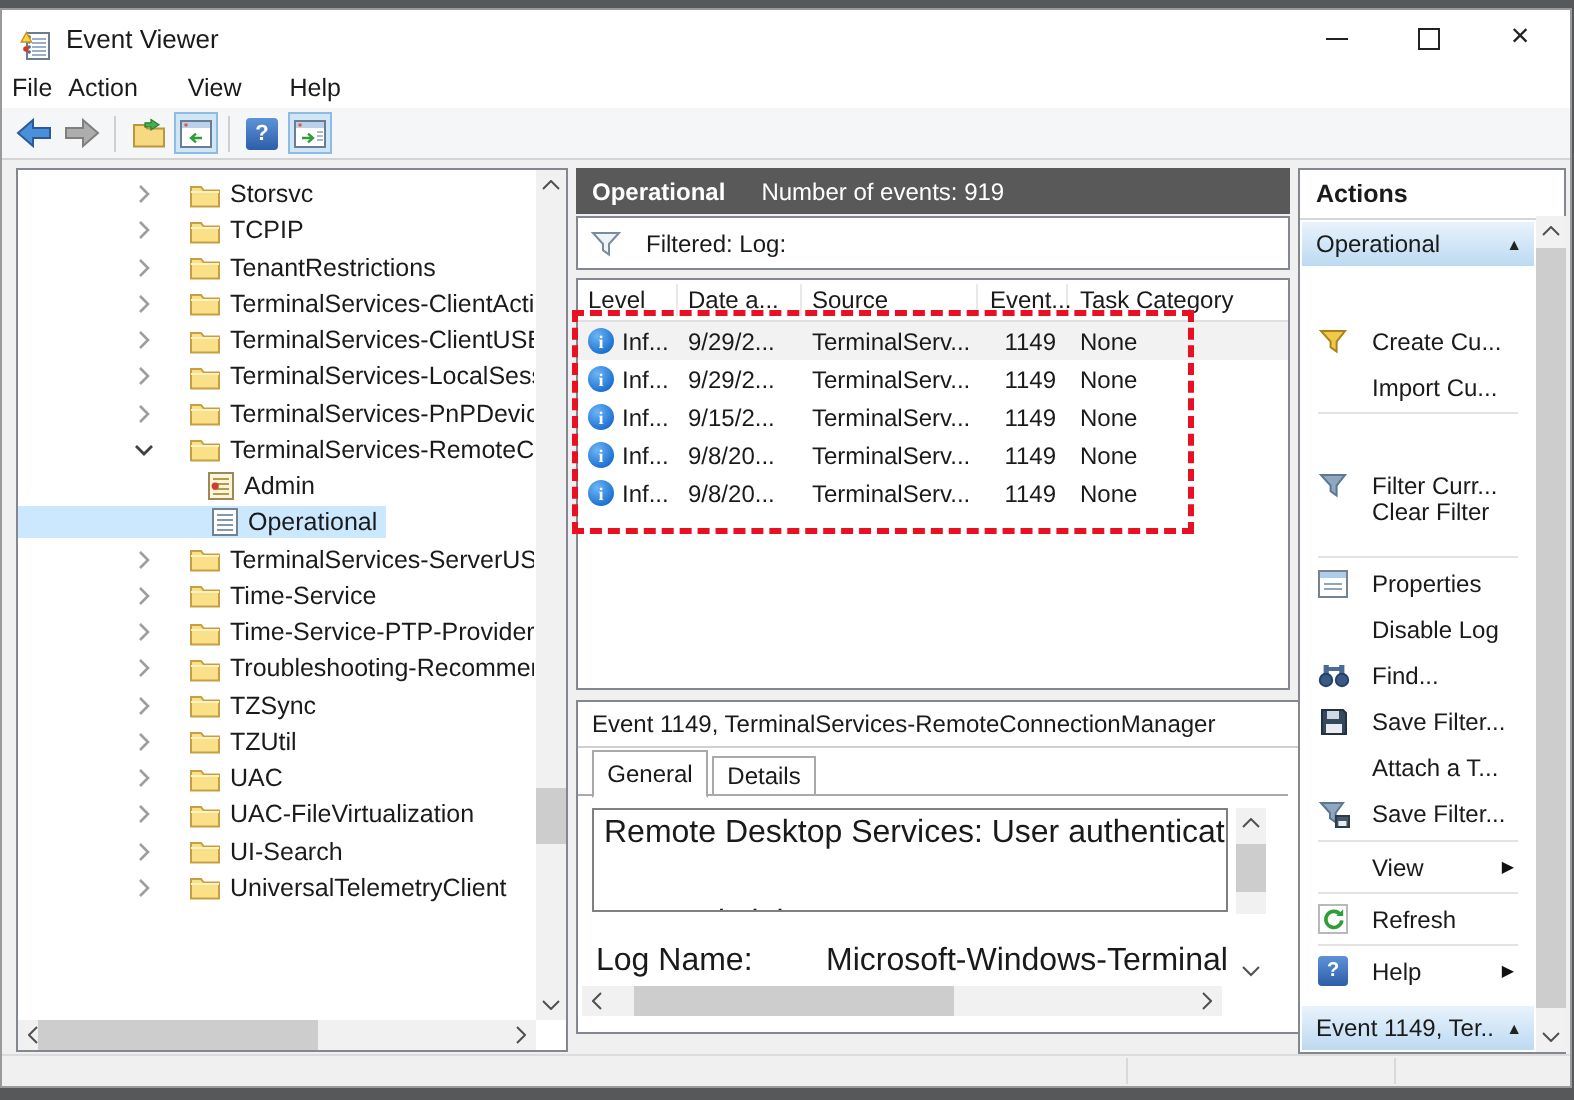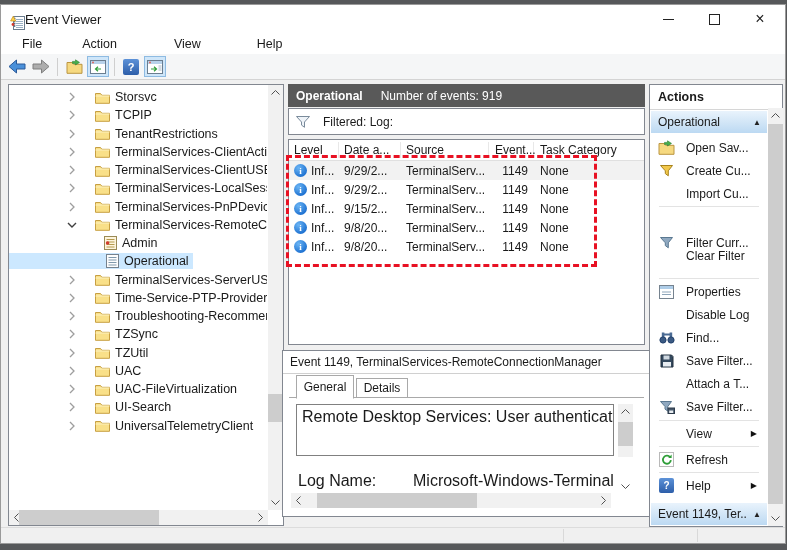--- a/index.html
+++ b/index.html
@@ -12,21 +12,21 @@
   
   .win{left:0;top:4px;width:786px;height:540px;background:#fff;border:1px solid #9a9a9a;box-sizing:border-box}
   .titlebar{left:1px;top:5px;width:784px;height:28px;background:#fff;display:flex;align-items:center}
   .apptitle{font-size:13px;margin-left:8px}
   .wbtn{top:5px;width:46px;height:28px;display:flex;align-items:center;justify-content:center;color:#222}
   .minglyph{width:11px;height:1px;background:#222}
   .maxglyph{width:9px;height:9px;border:1px solid #222}
   .closeglyph{font-size:16px;line-height:16px}
 
   .menubar{left:1px;top:33px;width:784px;height:21px;background:#fff;display:flex;align-items:center;font-size:12.5px}
-  .menuitem{padding:2px 20px}
+  .menuitem{padding:2px 4px}
   .toolbar{left:1px;top:54px;width:784px;height:26px;background:#f5f6f7;border-bottom:1px solid #d4d4d4;box-sizing:border-box;display:flex;align-items:center}
   .tsep{width:1px;height:18px;background:#cfcfcf;margin:0 4px}
   .tbtn{width:24px;height:22px;display:flex;align-items:center;justify-content:center}
   .tglbox{width:22px;height:21px;background:#cfe6f9;border:1px solid #8ebbe2;box-sizing:border-box;display:flex;align-items:center;justify-content:center;margin:0 1px}
   .helpsq{width:16px;height:16px;background:linear-gradient(#5d92d8,#2d5ea9);border-radius:2px;color:#fff;font-size:11px;font-weight:bold;display:flex;align-items:center;justify-content:center}
 
   .contentbg{left:1px;top:80px;width:784px;height:447px;background:#f0f0f0}
 
   
   .panel{background:#fff;border:1px solid #828790;box-sizing:border-box}
@@ -64,21 +64,21 @@
   .c1{width:62px;box-sizing:border-box;padding-left:5px}
   .c2{width:88px;box-sizing:border-box;padding-left:5px}
   .c3{width:45px;box-sizing:border-box;text-align:right;padding-right:6px}
   .c4{flex:1;box-sizing:border-box;padding-left:6px}
   .infoicon{width:13px;height:13px;border-radius:50%;background:radial-gradient(circle at 35% 30%,#6cb6f5,#1b6fd0 75%);color:#fff;
             font-size:9px;font-weight:bold;font-family:"Liberation Serif",serif;display:inline-flex;align-items:center;justify-content:center;margin-right:4px;flex:none}
 
   .redbox{left:286px;top:155px;width:311px;height:112px;border:3px dashed #e81123;box-sizing:border-box;pointer-events:none;z-index:50}
 
   
-  .preview{left:282px;top:350px;width:398px;height:167px;font-size:12px}
+  .preview{left:288px;top:350px;width:398px;height:167px;font-size:12px}
   .pvtitle{display:flex;align-items:center;height:22px;border-bottom:1px solid #d0d0d0}
   .pvtitle span.t{margin-left:7px}
   .pvclose{margin-left:auto;margin-right:8px;font-weight:bold;font-size:14px}
   .tabline{left:289px;top:397px;width:355px;height:1px;background:#a9a9a9;z-index:2}
   .tab{box-sizing:border-box;border:1px solid #a9a9a9;background:#fff;font-size:12px;display:flex;align-items:center;justify-content:center;z-index:3}
   .descbox{left:296px;top:404px;width:318px;height:52px;border:1px solid #808080;box-sizing:border-box;background:#fff;overflow:hidden}
   .descbox .l1{margin:3px 0 0 5px;white-space:nowrap}
   .descbox .l2{margin:27px 0 0 5px;white-space:nowrap}
   .logrow{left:298px;top:472px;width:330px;height:16px;display:flex}
   .logrow .lv{position:absolute;left:115px}
@@ -119,21 +119,21 @@
       <g fill="#5a7186">
           <circle cx="4.6" cy="3.5" r=".9"></circle>
           <circle cx="4.6" cy="6" r=".9"></circle>
           <circle cx="4.6" cy="8.5" r=".9"></circle>
           <circle cx="4.6" cy="11" r=".9"></circle>
         </g>
       <path d="M3.2 1.2 L5.8 6 H0.6 Z" fill="#ffd24a" stroke="#c9931e" stroke-width=".7"></path>
       <circle cx="3" cy="9.5" r="1.4" fill="#d2382b"></circle>
     </svg>
   </span>
-  <span class="apptitle" style="margin-left:24px">Event Viewer</span>
+  <span class="apptitle" style="margin-left:32px">Event Viewer</span>
 </div>
 <div class="abs wbtn" style="left:645px">
     <span class="minglyph"></span>
   </div>
 <div class="abs wbtn" style="left:691px">
     <span class="maxglyph"></span>
   </div>
 <div class="abs wbtn" style="left:737px">
     <span class="closeglyph">×</span>
   </div>
@@ -347,20 +347,34 @@
         <svg width="16" height="16">
           <polyline points="6,4 10,8 6,12" fill="none" stroke="#9e9e9e" stroke-width="1.3"></polyline>
         </svg>
       </span>
     <span class="ticon">
         <svg width="15" height="13">
           <path d="M.5 2.5 h5 l1.4 1.8 h7.6 v8 H.5 z" fill="#f9e089" stroke="#c79f42"></path>
           <path d="M.5 5 h14" stroke="#fdf2c2"></path>
         </svg>
       </span>
+    <span class="tlabel">Time-Service</span>
+  </div>
+  <div class="ti">
+    <span class="tchev">
+        <svg width="16" height="16">
+          <polyline points="6,4 10,8 6,12" fill="none" stroke="#9e9e9e" stroke-width="1.3"></polyline>
+        </svg>
+      </span>
+    <span class="ticon">
+        <svg width="15" height="13">
+          <path d="M.5 2.5 h5 l1.4 1.8 h7.6 v8 H.5 z" fill="#f9e089" stroke="#c79f42"></path>
+          <path d="M.5 5 h14" stroke="#fdf2c2"></path>
+        </svg>
+      </span>
     <span class="tlabel">Time-Service-PTP-Provider</span>
   </div>
   <div class="ti">
     <span class="tchev">
         <svg width="16" height="16">
           <polyline points="6,4 10,8 6,12" fill="none" stroke="#9e9e9e" stroke-width="1.3"></polyline>
         </svg>
       </span>
     <span class="ticon">
         <svg width="15" height="13">
@@ -612,29 +626,20 @@
 <div class="abs panel actions">
   <div class="acttitle">
       <span>Actions</span>
     </div>
 
   <div class="asec" style="top:26px">
     <span class="slabel">Operational</span>
     <span class="collapse">▲</span>
   </div>
 
-  <div class="aitem" style="top:51px">
-    <span class="aicon">
-        <svg width="17" height="15">
-          <path d="M1 3.5 h5.2 l1.4 1.8 H16 v9 H1 z" fill="#f6d980" stroke="#bb9540"></path>
-          <path d="M9.5 .8 l4 2.6 -4 2.6 v-1.6 h-3 v-2 h3 z" fill="#46b04a" stroke="#2d7d31" stroke-width=".6"></path>
-        </svg>
-      </span>
-    <span class="albl">Open Sav...</span>
-  </div>
   <div class="aitem" style="top:74px">
     <span class="aicon">
         <svg width="15" height="14">
           <path d="M1.5 1.5 h12 L9.3 6.8 v5 l-3 -2.2 v-2.8 Z" fill="#f2c84b" stroke="#a8831c"></path>
         </svg>
       </span>
     <span class="albl">Create Cu...</span>
   </div>
   <div class="aitem" style="top:97px">
     <span class="aicon"></span>

